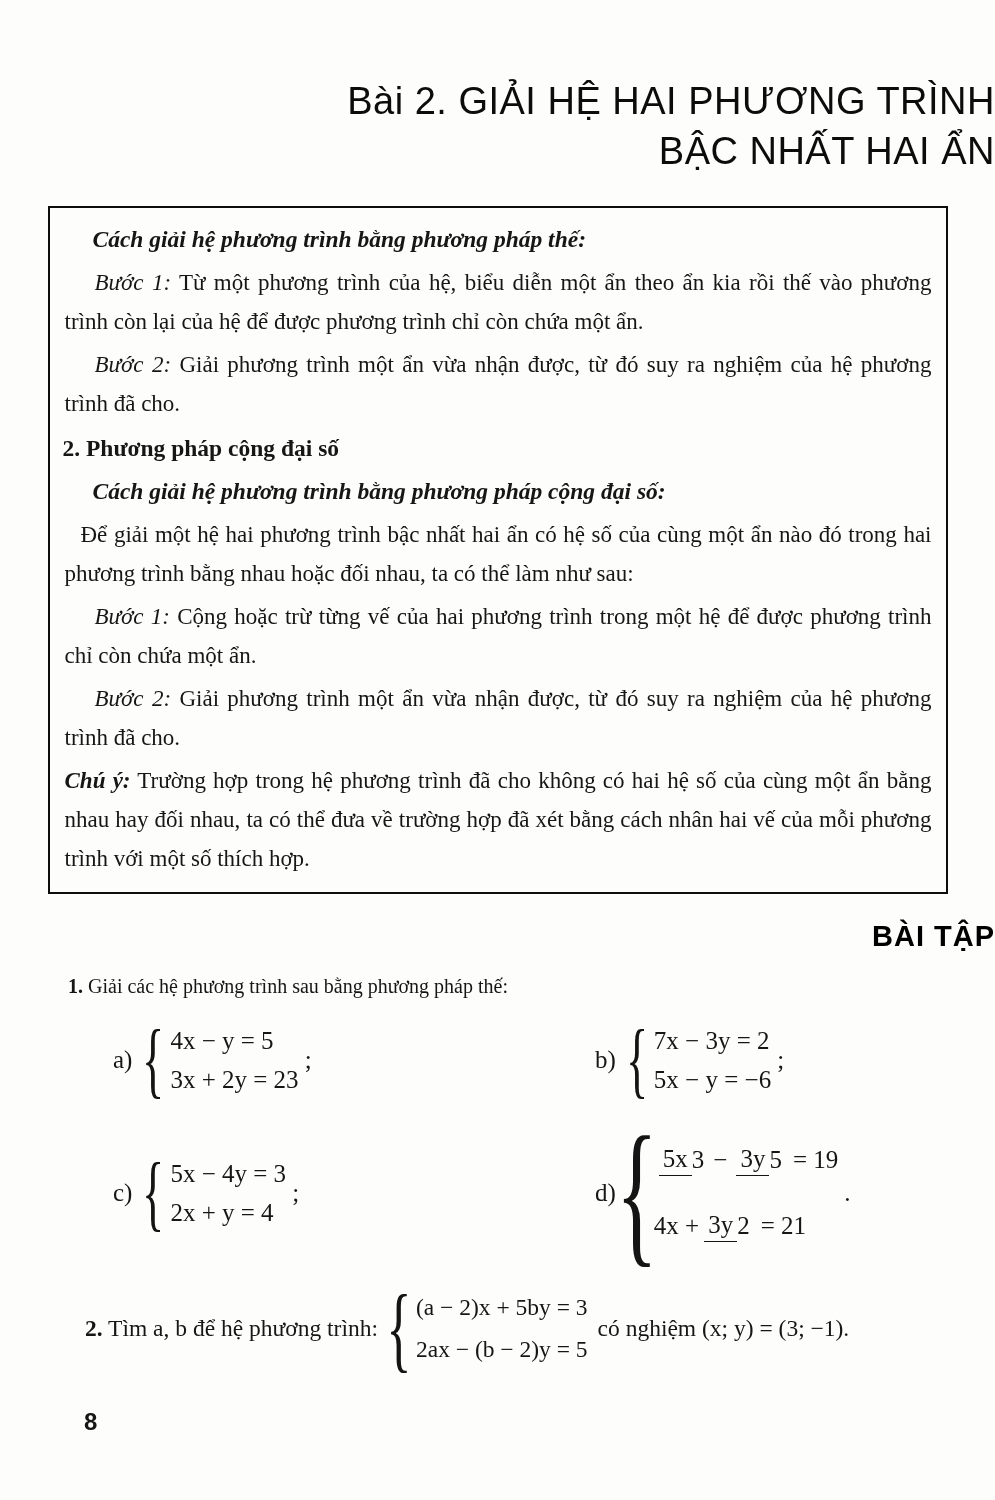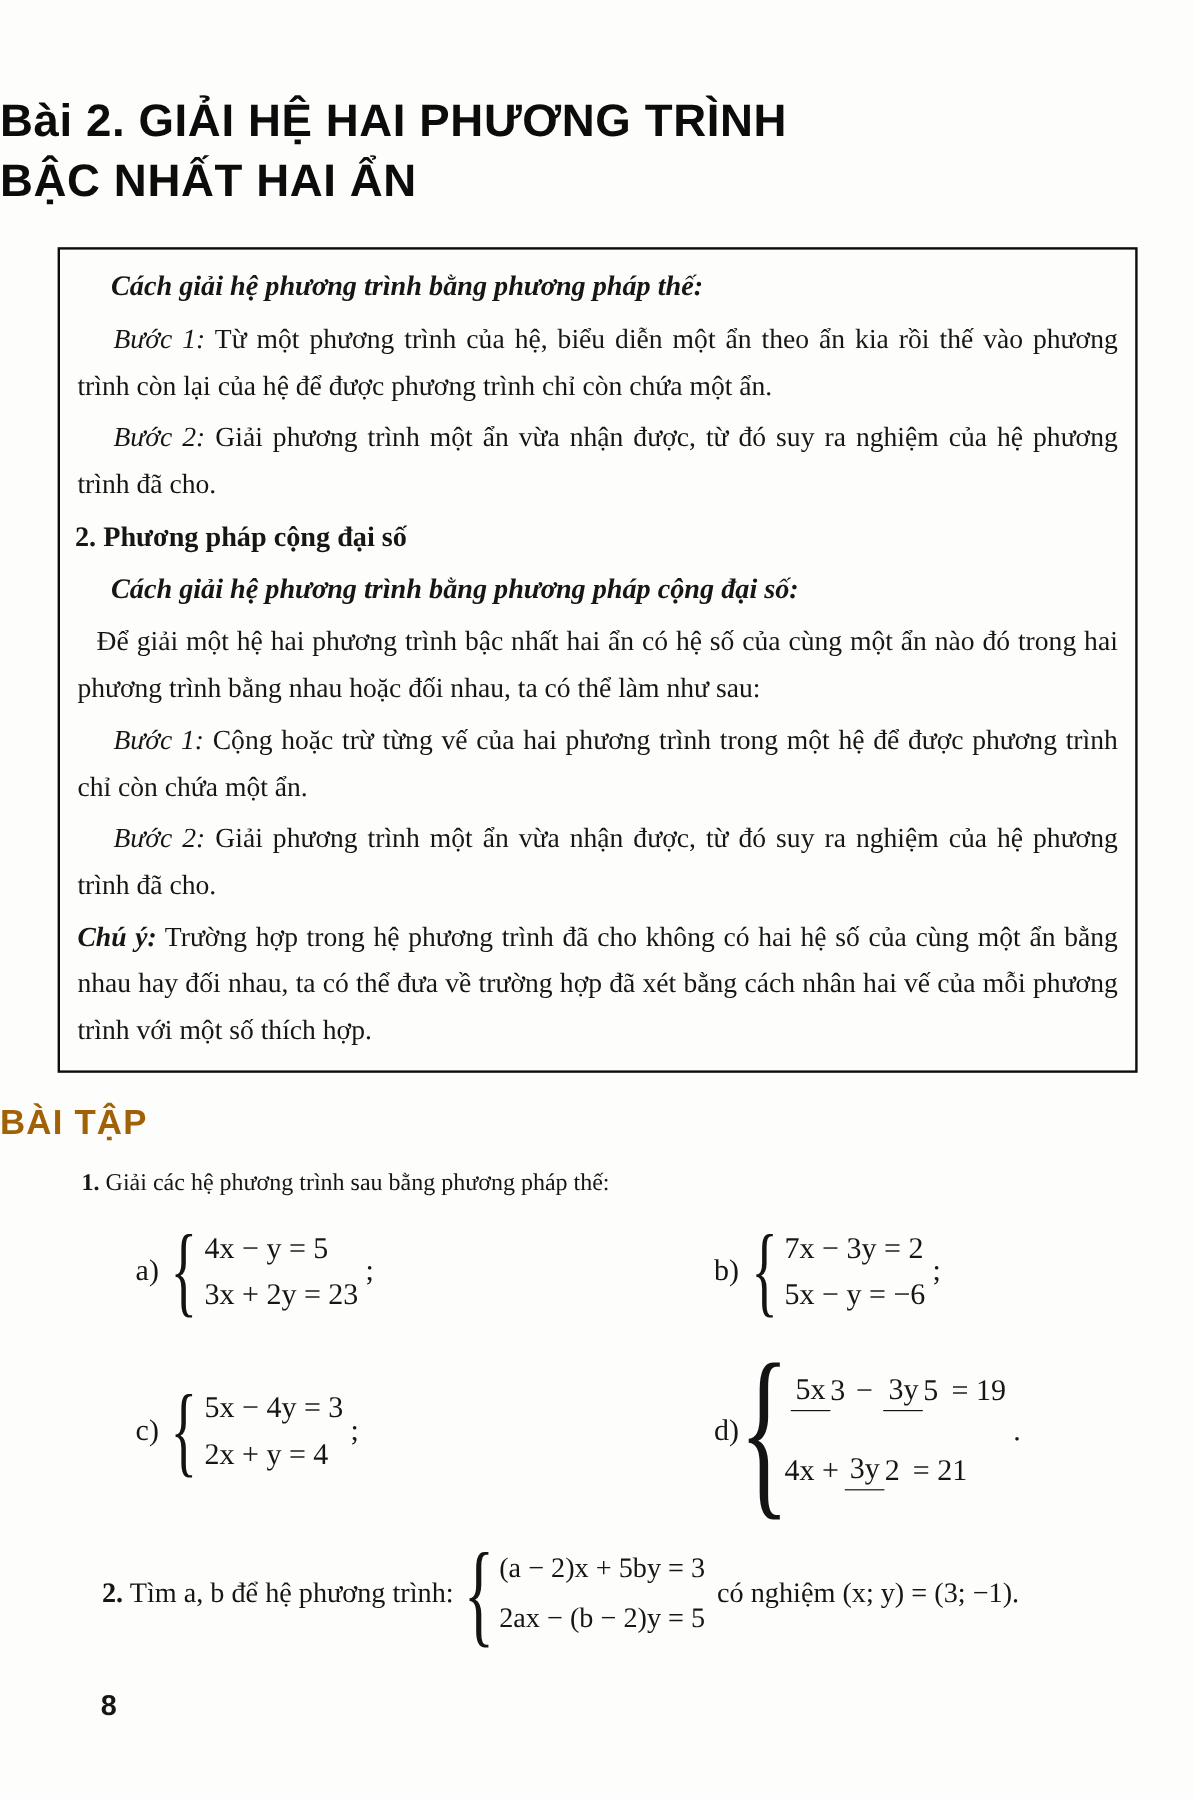--- a/index.html
+++ b/index.html
@@ -8,23 +8,23 @@
     position: relative;
     width: 995px; height: 1500px;
     background: #fdfdfb;
     color: #161616;
     font-family: "Liberation Serif", serif;
     overflow: hidden;
   }
   
   .title {
     margin: 76px 0 0 0;
-    text-align: left;
+    text-align: right;
     font-family: "Liberation Sans", sans-serif;
-    font-weight: 700;
+    font-weight: 400;
     font-size: 38px;
     line-height: 1.32;
     letter-spacing: 0.5px;
     color: #0c0c0c;
   }
   .title-line { display: block; }
   
   .theory-box {
     margin: 30px auto 0 auto;
     width: 900px;
@@ -49,26 +49,26 @@
     margin: 4px 0 0 2px;
     text-align: justify;
   }
   .para.step { text-indent: 30px; }
   .para.intro { text-indent: 16px; }
   .step-label { font-style: italic; }
   .note-label { font-weight: bold; font-style: italic; }
   
   .exercises-heading {
     margin: 26px 0 0 0;
-    text-align: left;
+    text-align: right;
     font-family: "Liberation Sans", sans-serif;
     font-weight: 800;
     font-size: 29px;
     letter-spacing: 1px;
-    color: #a16207;
+    color: #000000;
   }
   .problem-lead {
     margin: 22px 0 0 68px;
     font-size: 20px;
   }
   .prob-num { font-weight: bold; }
   
   .sys-row {
     display: flex;
     align-items: center;

